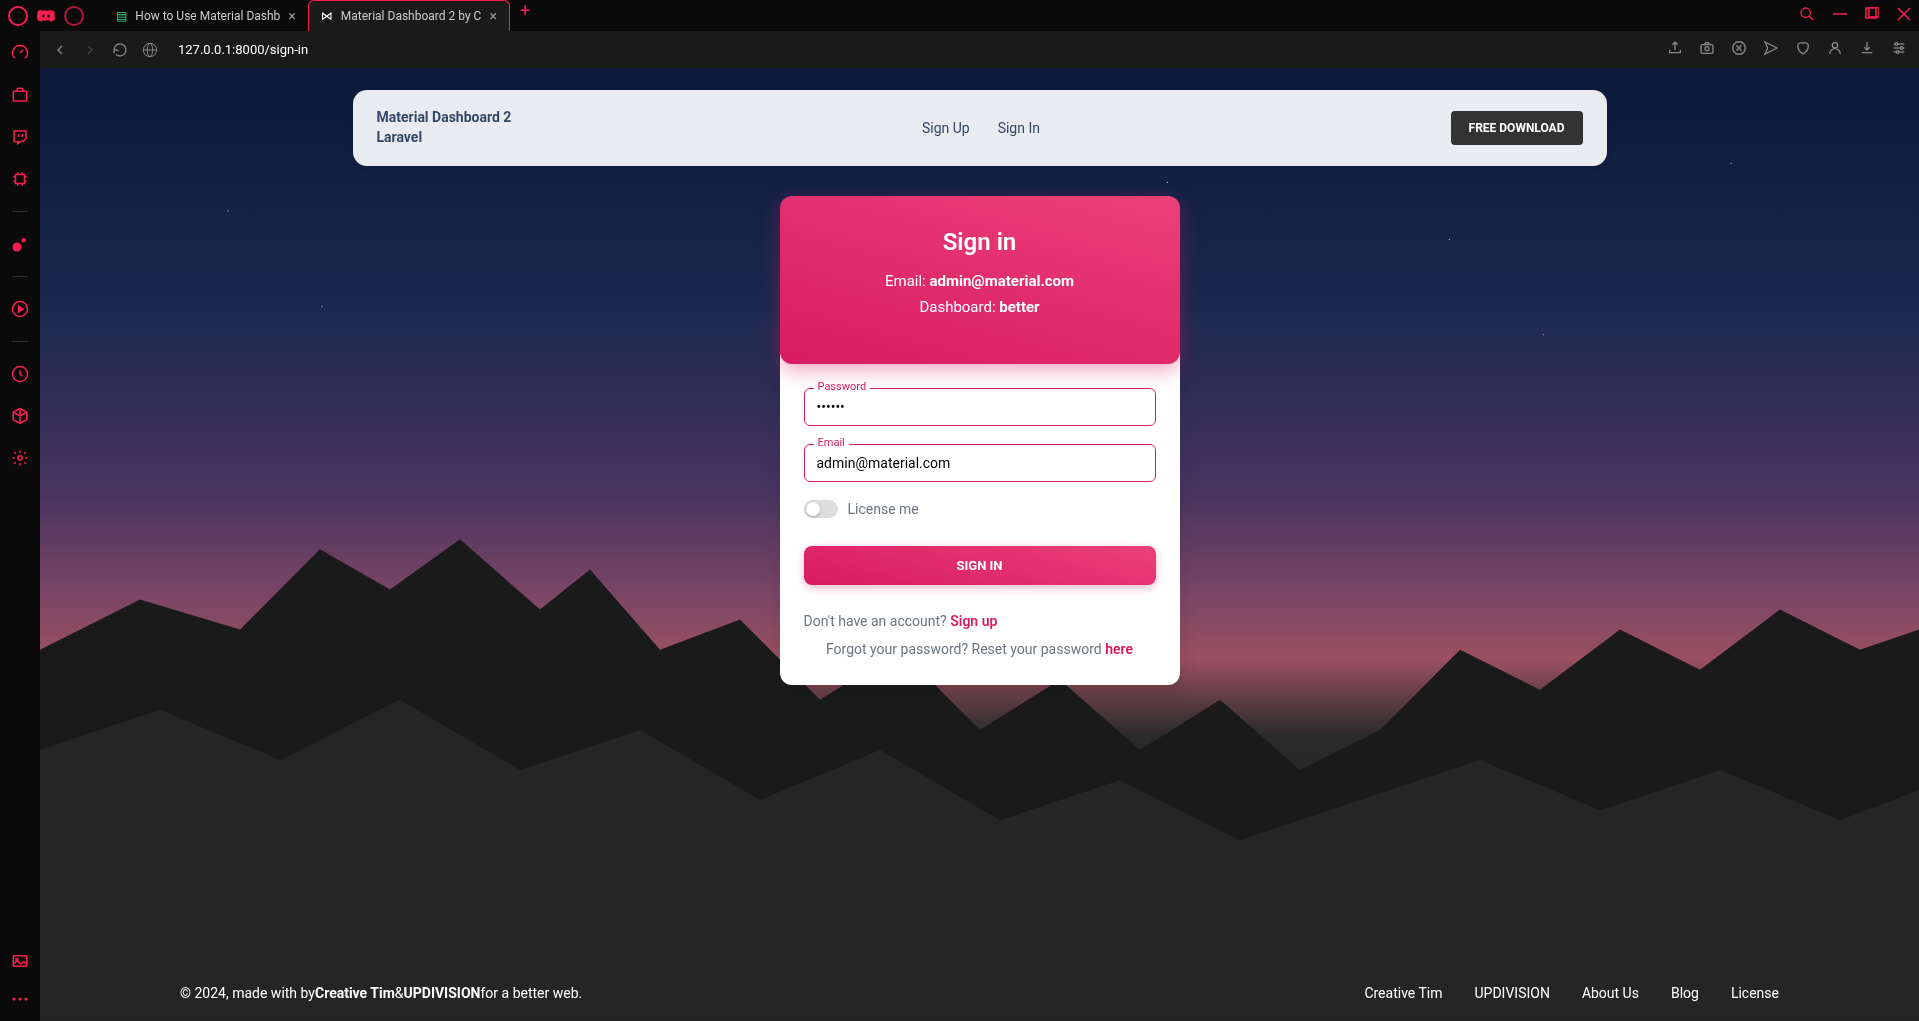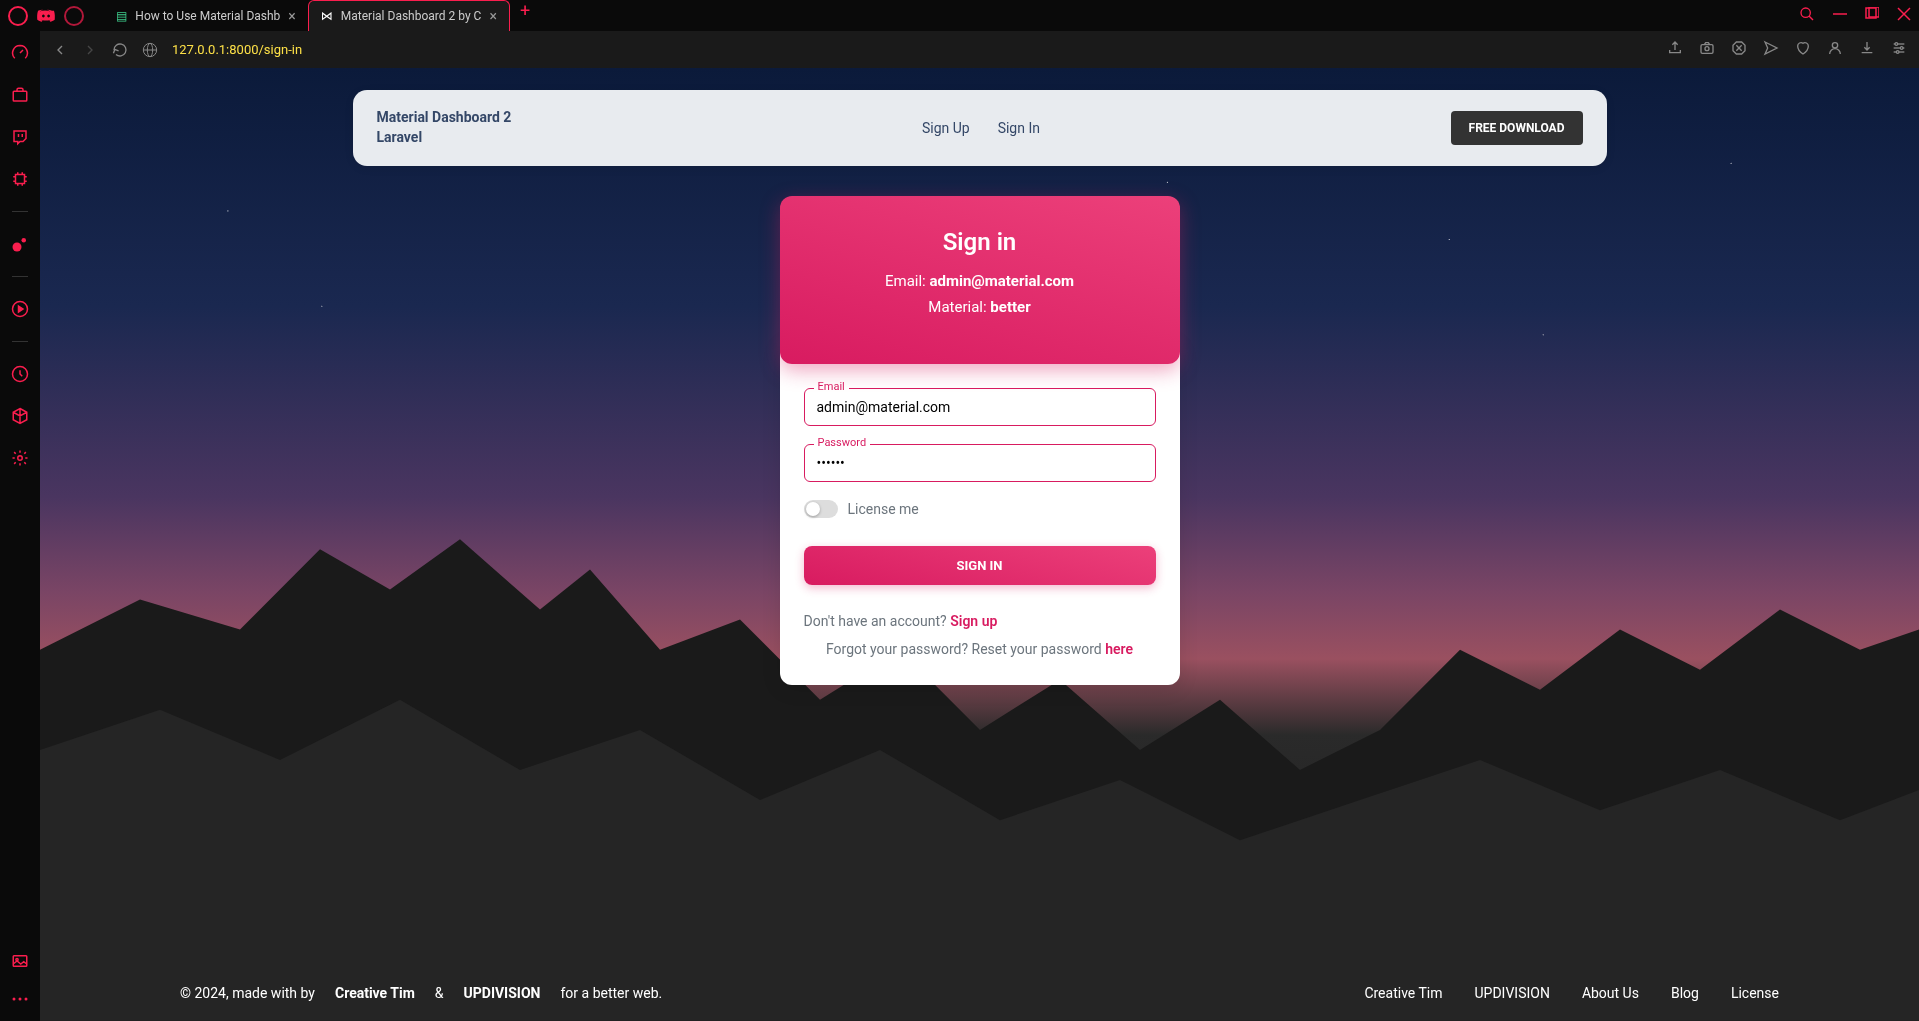--- a/index.html
+++ b/index.html
@@ -12,21 +12,21 @@
 .titlebar-icon { width: 20px; height: 20px; color: #fa1e4e; display: flex; align-items: center; justify-content: center; }
 .tabs { display: flex; margin-left: 20px; }
 .tab { display: flex; align-items: center; padding: 0 12px; height: 31px; color: #ccc; font-size: 12px; gap: 8px; border-radius: 6px 6px 0 0; cursor: pointer; }
 .tab.active { background: #1a1a1a; border: 1px solid #fa1e4e; border-bottom: none; }
 .tab-close { color: #999; font-size: 14px; }
 .new-tab { color: #fa1e4e; font-size: 18px; padding: 0 10px; cursor: pointer; }
 .titlebar-right { margin-left: auto; display: flex; align-items: center; gap: 18px; color: #fa1e4e; }
 
 .addressbar { height: 37px; background: #1a1a1a; display: flex; align-items: center; padding: 0 12px; gap: 14px; margin-left: 40px; }
 .nav-btn { color: #888; cursor: pointer; display: flex; }
-.url { color: #fde047; font-size: 13px; }
+.url { color: #ffffff; font-size: 13px; margin-left: 6px; }
 .addr-right { margin-left: auto; display: flex; gap: 16px; color: #888; }
 .addr-icon { cursor: pointer; }
 
 .sidebar { position: absolute; left: 0; top: 31px; bottom: 0; width: 40px; background: #0a0a0a; display: flex; flex-direction: column; align-items: center; padding-top: 12px; gap: 22px; }
 .sidebar-icon { width: 20px; height: 20px; color: #fa1e4e; cursor: pointer; display: flex; align-items: center; justify-content: center; }
 .sidebar-divider { width: 16px; height: 1px; background: #333; }
 .sidebar-bottom { margin-top: auto; margin-bottom: 12px; display: flex; flex-direction: column; gap: 18px; align-items: center; }
 
 
 .page { position: absolute; left: 40px; top: 68px; right: 0; bottom: 0; overflow: hidden; }
@@ -53,21 +53,21 @@
 .toggle-row { display: flex; align-items: center; gap: 10px; margin: 14px 0 28px; }
 .toggle { width: 34px; height: 18px; background: #ddd; border-radius: 10px; position: relative; cursor: pointer; }
 .toggle::after { content: ''; position: absolute; width: 14px; height: 14px; background: #fff; border-radius: 50%; top: 2px; left: 2px; box-shadow: 0 1px 3px rgba(0,0,0,0.3); }
 .toggle-label { color: #6c757d; font-size: 14px; }
 .signin-btn { width: 100%; background: linear-gradient(195deg, #ec407a, #d81b60); color: #fff; border: none; padding: 12px; border-radius: 8px; font-weight: 700; font-size: 13px; cursor: pointer; box-shadow: 0 3px 10px rgba(216,27,96,0.3); }
 .card-footer-text { text-align: left; color: #6c757d; font-size: 14px; margin-top: 28px; }
 .pink-link { color: #d81b60; font-weight: 600; cursor: pointer; }
 .card-footer-text2 { text-align: center; color: #6c757d; font-size: 14px; margin-top: 12px; }
 
 .page-footer { position: absolute; bottom: 20px; left: 0; right: 0; display: flex; align-items: center; padding: 0 140px; color: #fff; font-size: 14px; z-index: 3; }
-.footer-left { display: flex; gap: 20px; }
+.footer-left { display: flex; gap: 0; }
 .footer-right { margin-left: auto; display: flex; gap: 32px; }
 .footer-link { color: #fff; text-decoration: none; cursor: pointer; }
 </style>
 </head>
 <body>
 
 <div class="titlebar">
   <div class="titlebar-left">
     <div class="opera-logo"></div>
     <div class="titlebar-icon">
@@ -264,30 +264,30 @@
         <a class="header-link">Sign Up</a>
         <a class="header-link">Sign In</a>
       </div>
       <button class="download-btn">FREE DOWNLOAD</button>
     </div>
 
     <div class="signin-card">
       <div class="card-header">
         <div class="card-title">Sign in</div>
         <div class="card-hint"><span>Email: </span><b>admin@material.com</b></div>
-        <div class="card-hint"><span>Material: </span><b>better</b></div>
+        <div class="card-hint"><span>Dashboard: </span><b>better</b></div>
       </div>
       <div class="card-body">
+        <div class="input-group">
+          <label class="input-label">Password</label>
+          <input class="form-input" type="password" value="••••••" style="">
+        </div>
         <div class="input-group">
           <label class="input-label">Email</label>
           <input class="form-input" value="admin@material.com" style="">
-        </div>
-        <div class="input-group">
-          <label class="input-label">Password</label>
-          <input class="form-input" type="password" value="••••••" style="">
         </div>
         <div class="toggle-row">
           <div class="toggle"></div>
           <span class="toggle-label">License me</span>
         </div>
         <button class="signin-btn">SIGN IN</button>
         <div class="card-footer-text">
           <span>Don't have an account? </span><span class="pink-link">Sign up</span>
         </div>
         <div class="card-footer-text2">

